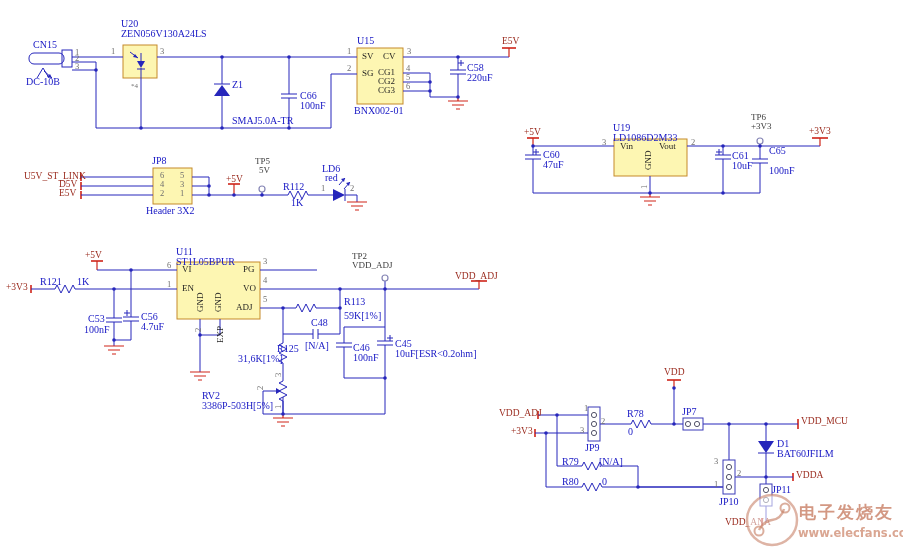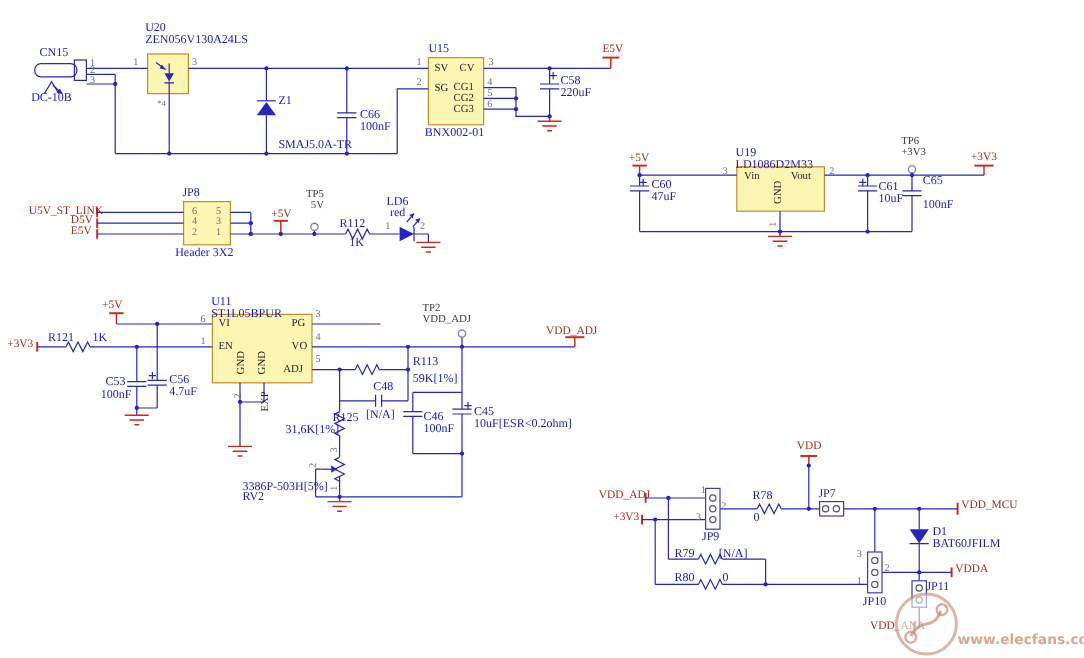--- a/index.html
+++ b/index.html
@@ -303,21 +303,21 @@
       <span class="lbl c-blue" style="left: 141px; top: 322px;">4.7uF</span>
       <span class="lbl c-tp" style="left: 352px; top: 252px;">TP2</span>
       <span class="lbl c-tp" style="left: 352px; top: 261px;">VDD_ADJ</span>
       <span class="lbl c-net" style="left: 455px; top: 272px;">VDD_ADJ</span>
       <span class="lbl c-blue" style="left: 344px; top: 297px;">R113</span>
       <span class="lbl c-blue" style="left: 344px; top: 311px;">59K[1%]</span>
       <span class="lbl c-blue" style="left: 311px; top: 318px;">C48</span>
       <span class="lbl c-blue" style="left: 305px; top: 341px;">[N/A]</span>
       <span class="lbl c-blue" style="left: 238px; top: 344px; margin-left: 39px;">R125</span>
       <span class="lbl c-blue" style="left: 238px; top: 354px;">31,6K[1%]</span>
-      <span class="lbl c-blue" style="left: 202px; top: 410px;">RV2</span>
+      <span class="lbl c-blue" style="left: 202px; top: 391px;">RV2</span>
       <span class="lbl c-blue" style="left: 202px; top: 401px;">3386P-503H[5%]</span>
       <span class="lbl c-pin" style="left: 274px; top: 377px; transform: rotate(-90deg); transform-origin: 0px 0px;">3</span>
       <span class="lbl c-pin" style="left: 256px; top: 390px; transform: rotate(-90deg); transform-origin: 0px 0px;">2</span>
       <span class="lbl c-pin" style="left: 274px; top: 409px; transform: rotate(-90deg); transform-origin: 0px 0px;">1</span>
       <span class="lbl c-blue" style="left: 353px; top: 343px;">C46</span>
       <span class="lbl c-blue" style="left: 353px; top: 353px;">100nF</span>
       <span class="lbl c-blue" style="left: 395px; top: 339px;">C45</span>
       <span class="lbl c-blue" style="left: 395px; top: 349px;">10uF[ESR&lt;0.2ohm]</span>
       <span class="lbl c-net" style="left: 664px; top: 368px;">VDD</span>
       <span class="lbl c-net" style="left: 499px; top: 409px;">VDD_ADJ</span>
@@ -346,15 +346,16 @@
     </div>
 
   <div class="wm wm-logo">
     <svg width="56" height="56" viewBox="0 0 56 56">
       <circle cx="28" cy="28" r="25" fill="rgba(255,255,255,0.55)" stroke="rgba(200,130,105,0.6)" stroke-width="2.5"></circle>
       <path d="M15,38 Q20,29 28,28 Q37,27 40,17" fill="none" stroke="rgba(200,130,105,0.65)" stroke-width="2.5"></path>
       <circle cx="15" cy="39" r="4.5" fill="none" stroke="rgba(200,130,105,0.65)" stroke-width="2"></circle>
       <circle cx="41" cy="16" r="4.5" fill="none" stroke="rgba(200,130,105,0.65)" stroke-width="2"></circle>
     </svg>
   </div>
+  <div class="wm wm-title">电子发烧友</div>
   <div class="wm wm-url">www.elecfans.com</div>
 
 </div>
 
 </body></html>

